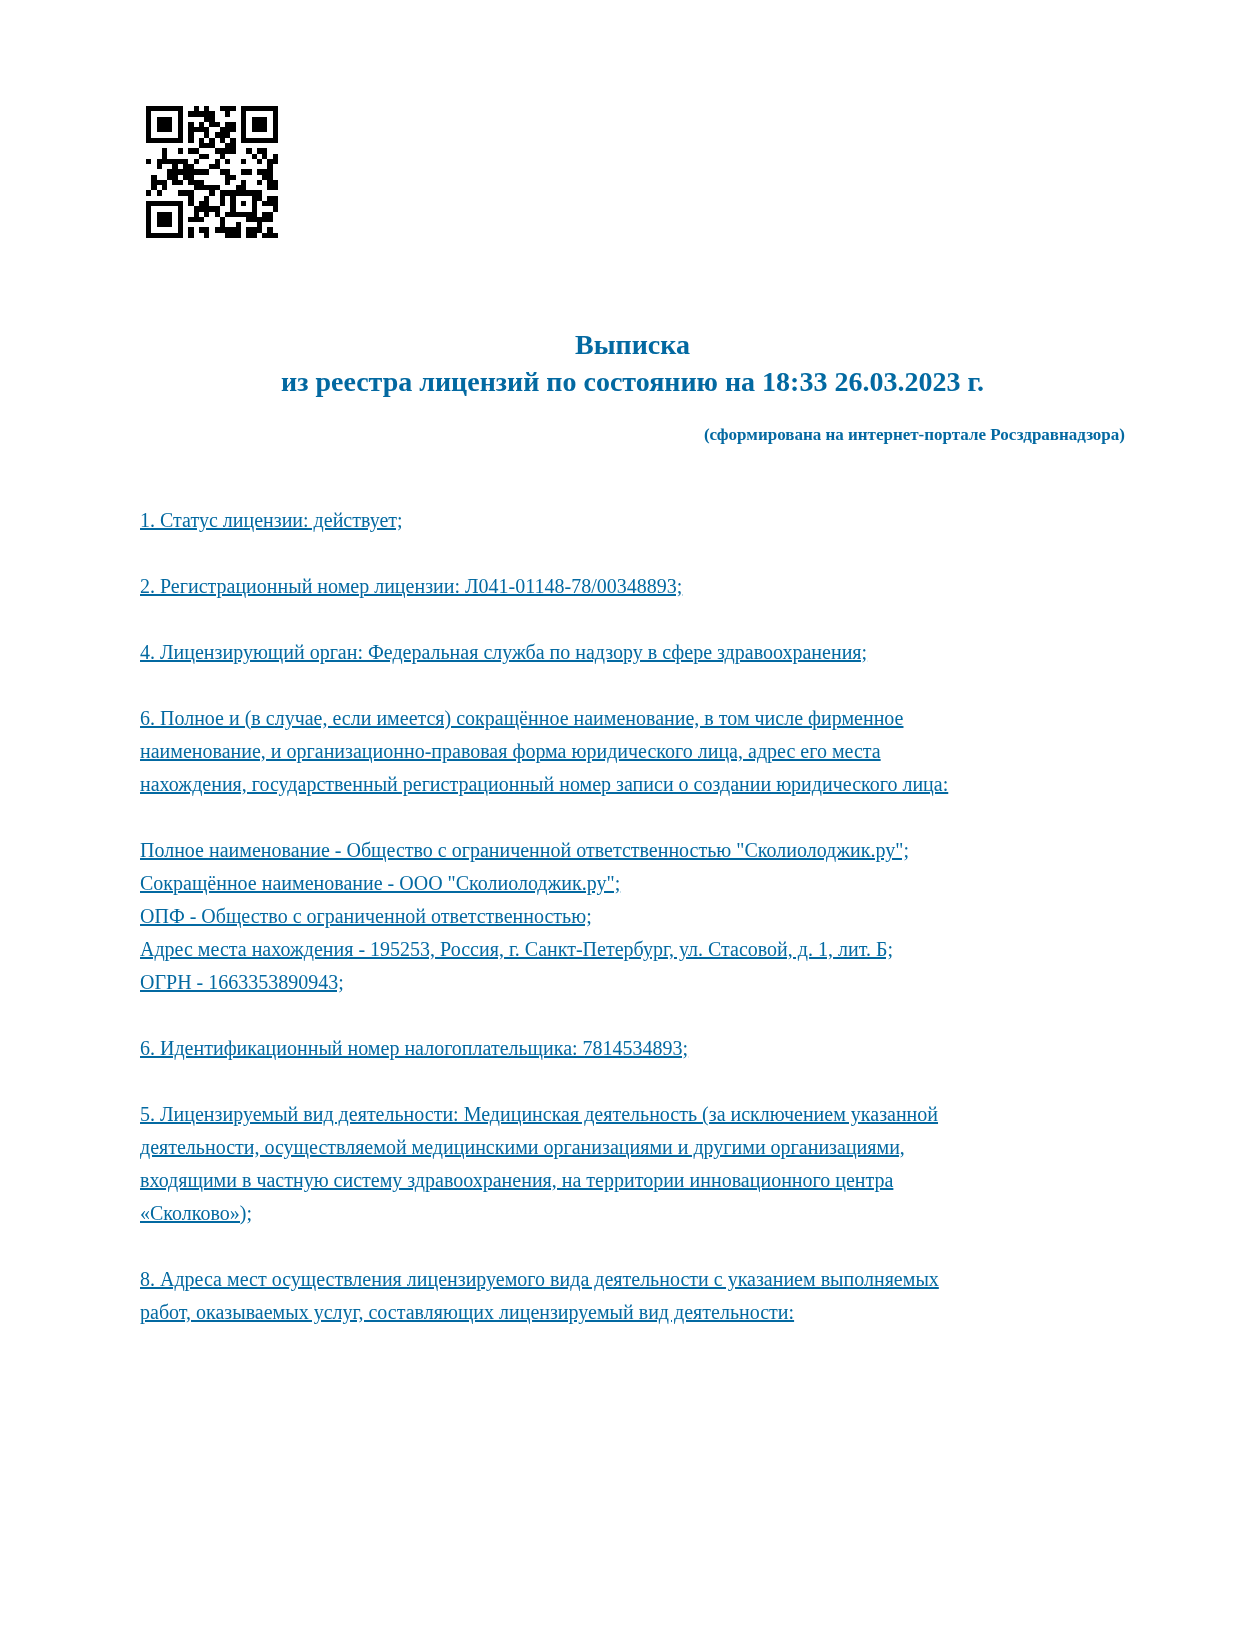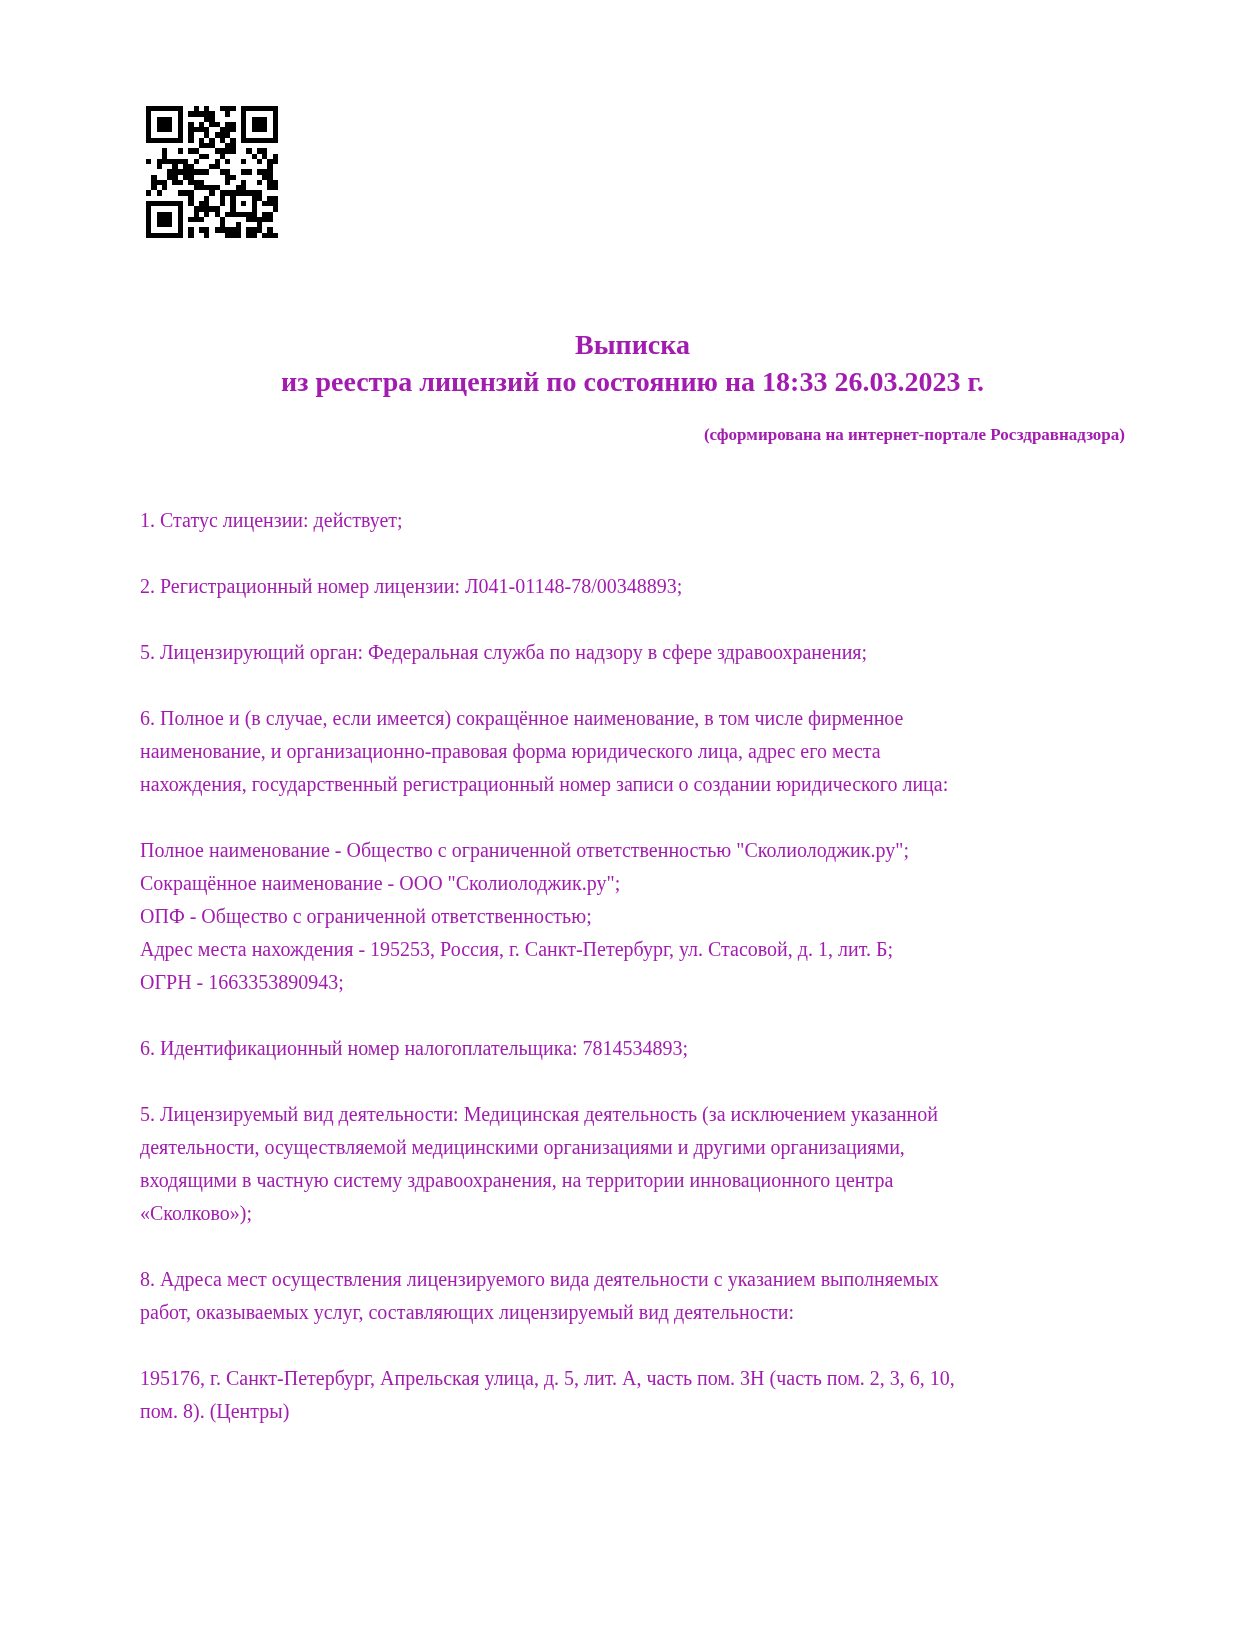--- a/index.html
+++ b/index.html
@@ -1,21 +1,21 @@
 <!DOCTYPE html>
 <html lang="ru"><head>
 <meta charset="utf-8">
 <style>
   html, body { margin: 0; padding: 0; background: #ffffff; }
   .page {
     position: relative;
     width: 1240px;
     height: 1650px;
     background: #ffffff;
-    color: #a21caf;
+    color: #0369a1;
     font-family: "Liberation Serif", serif;
     overflow: hidden;
   }
   .qr {
     position: absolute;
     left: 146px;
     top: 106px;
     width: 132px;
     height: 132px;
   }
@@ -32,20 +32,21 @@
     margin: 24px 115px 0 140px;
     text-align: right;
     font-size: 17px;
     line-height: 22px;
     font-weight: bold;
   }
   .body-text {
     margin: 58px 110px 0 140px;
     font-size: 20px;
     line-height: 33px;
+    text-decoration: underline;
   }
   .para {
     white-space: pre-line;
     margin: 0 0 33px 0;
   }
 </style>
 </head>
 <body>
 
 <div class="page">
@@ -370,33 +371,31 @@
   <div class="title-block">
     <div>Выписка</div>
     <div>из реестра лицензий по состоянию на 18:33 26.03.2023 г.</div>
   </div>
 
   <div class="subtitle">(сформирована на интернет-портале Росздравнадзора)</div>
 
   <div class="body-text">
     <div class="para">1. Статус лицензии: действует;</div>
     <div class="para">2. Регистрационный номер лицензии: Л041-01148-78/00348893;</div>
-    <div class="para">5. Лицензирующий орган: Федеральная служба по надзору в сфере здравоохранения;</div>
+    <div class="para">4. Лицензирующий орган: Федеральная служба по надзору в сфере здравоохранения;</div>
     <div class="para">6. Полное и (в случае, если имеется) сокращённое наименование, в том числе фирменное
 наименование, и организационно-правовая форма юридического лица, адрес его места
 нахождения, государственный регистрационный номер записи о создании юридического лица:</div>
     <div class="para">Полное наименование - Общество с ограниченной ответственностью "Сколиолоджик.ру";
 Сокращённое наименование - ООО "Сколиолоджик.ру";
 ОПФ - Общество с ограниченной ответственностью;
 Адрес места нахождения - 195253, Россия, г. Санкт-Петербург, ул. Стасовой, д. 1, лит. Б;
 ОГРН - 1663353890943;</div>
     <div class="para">6. Идентификационный номер налогоплательщика: 7814534893;</div>
     <div class="para">5. Лицензируемый вид деятельности: Медицинская деятельность (за исключением указанной
 деятельности, осуществляемой медицинскими организациями и другими организациями,
 входящими в частную систему здравоохранения, на территории инновационного центра
 «Сколково»);</div>
     <div class="para">8. Адреса мест осуществления лицензируемого вида деятельности с указанием выполняемых
 работ, оказываемых услуг, составляющих лицензируемый вид деятельности:</div>
-    <div class="para">195176, г. Санкт-Петербург, Апрельская улица, д. 5, лит. А, часть пом. 3Н (часть пом. 2, 3, 6, 10,
-пом. 8). (Центры)</div>
   </div>
 
 </div>
 
 </body></html>

